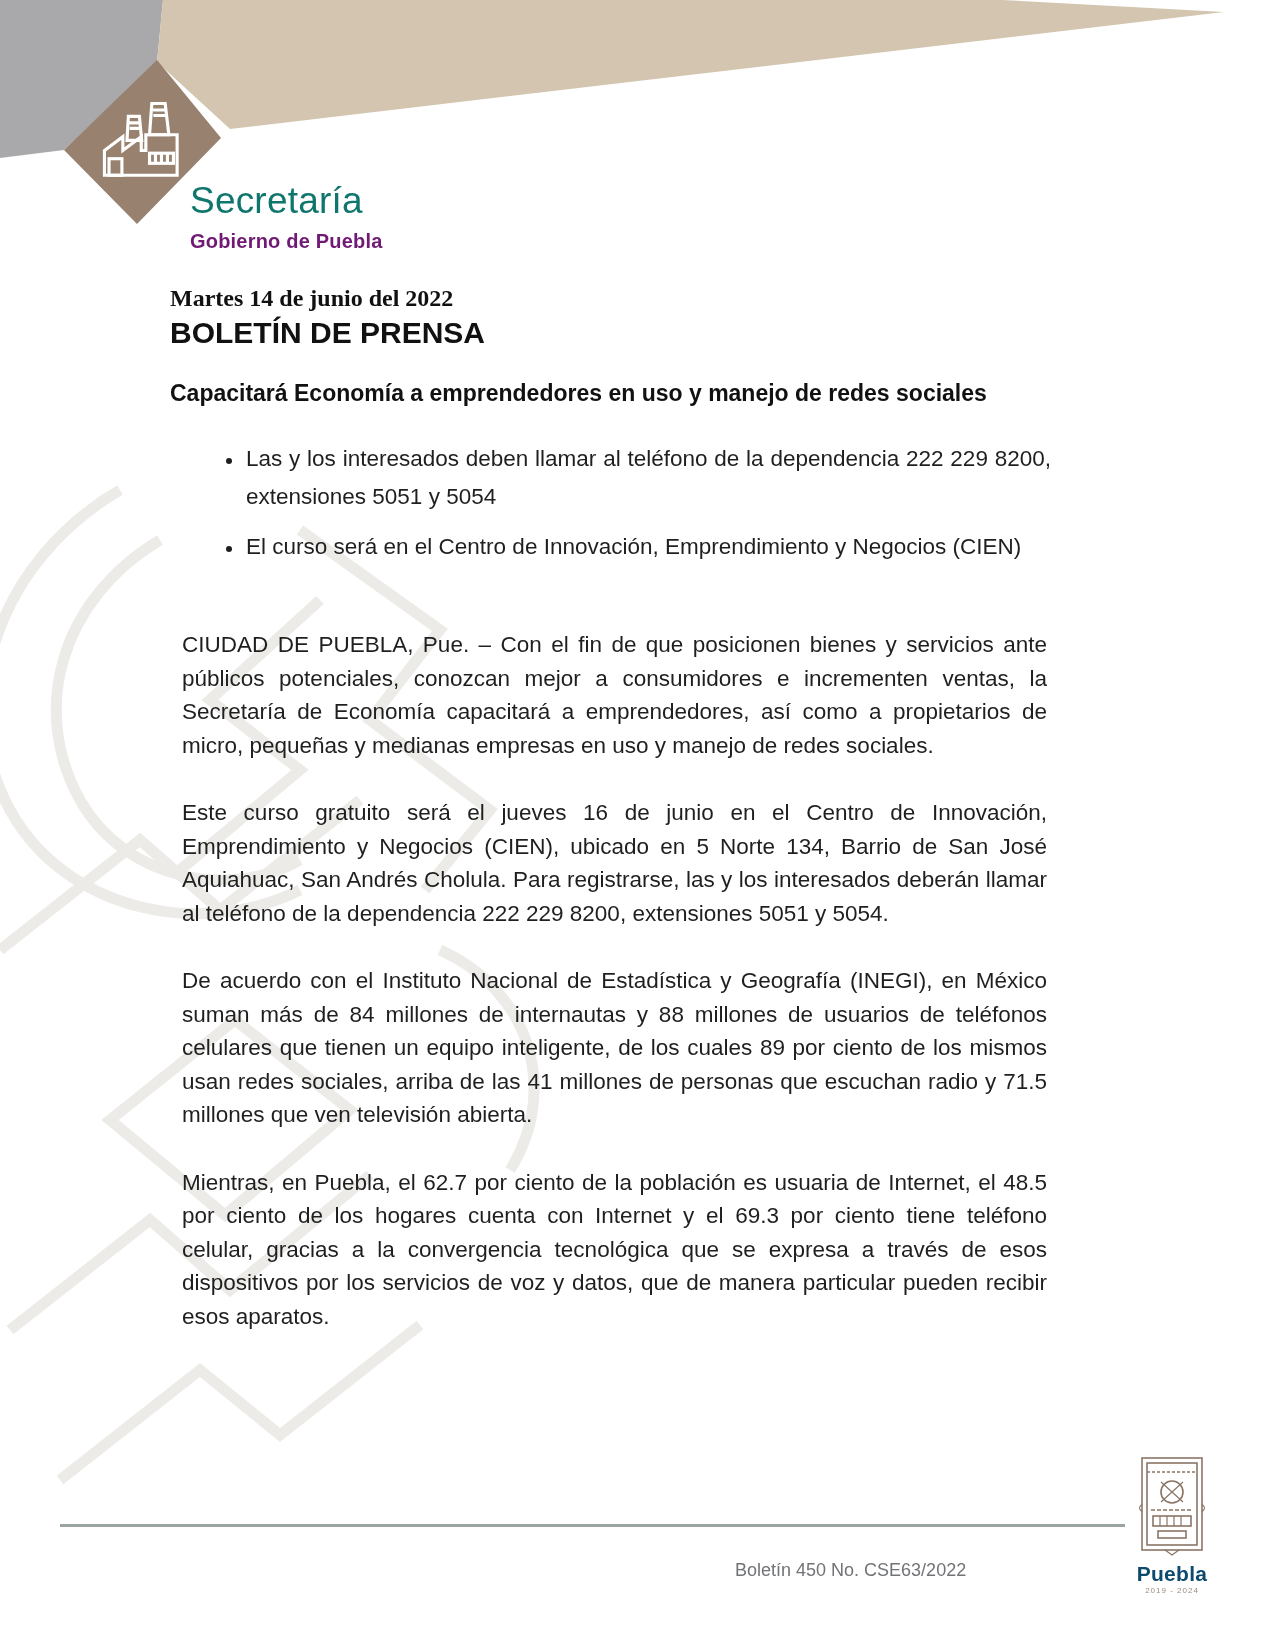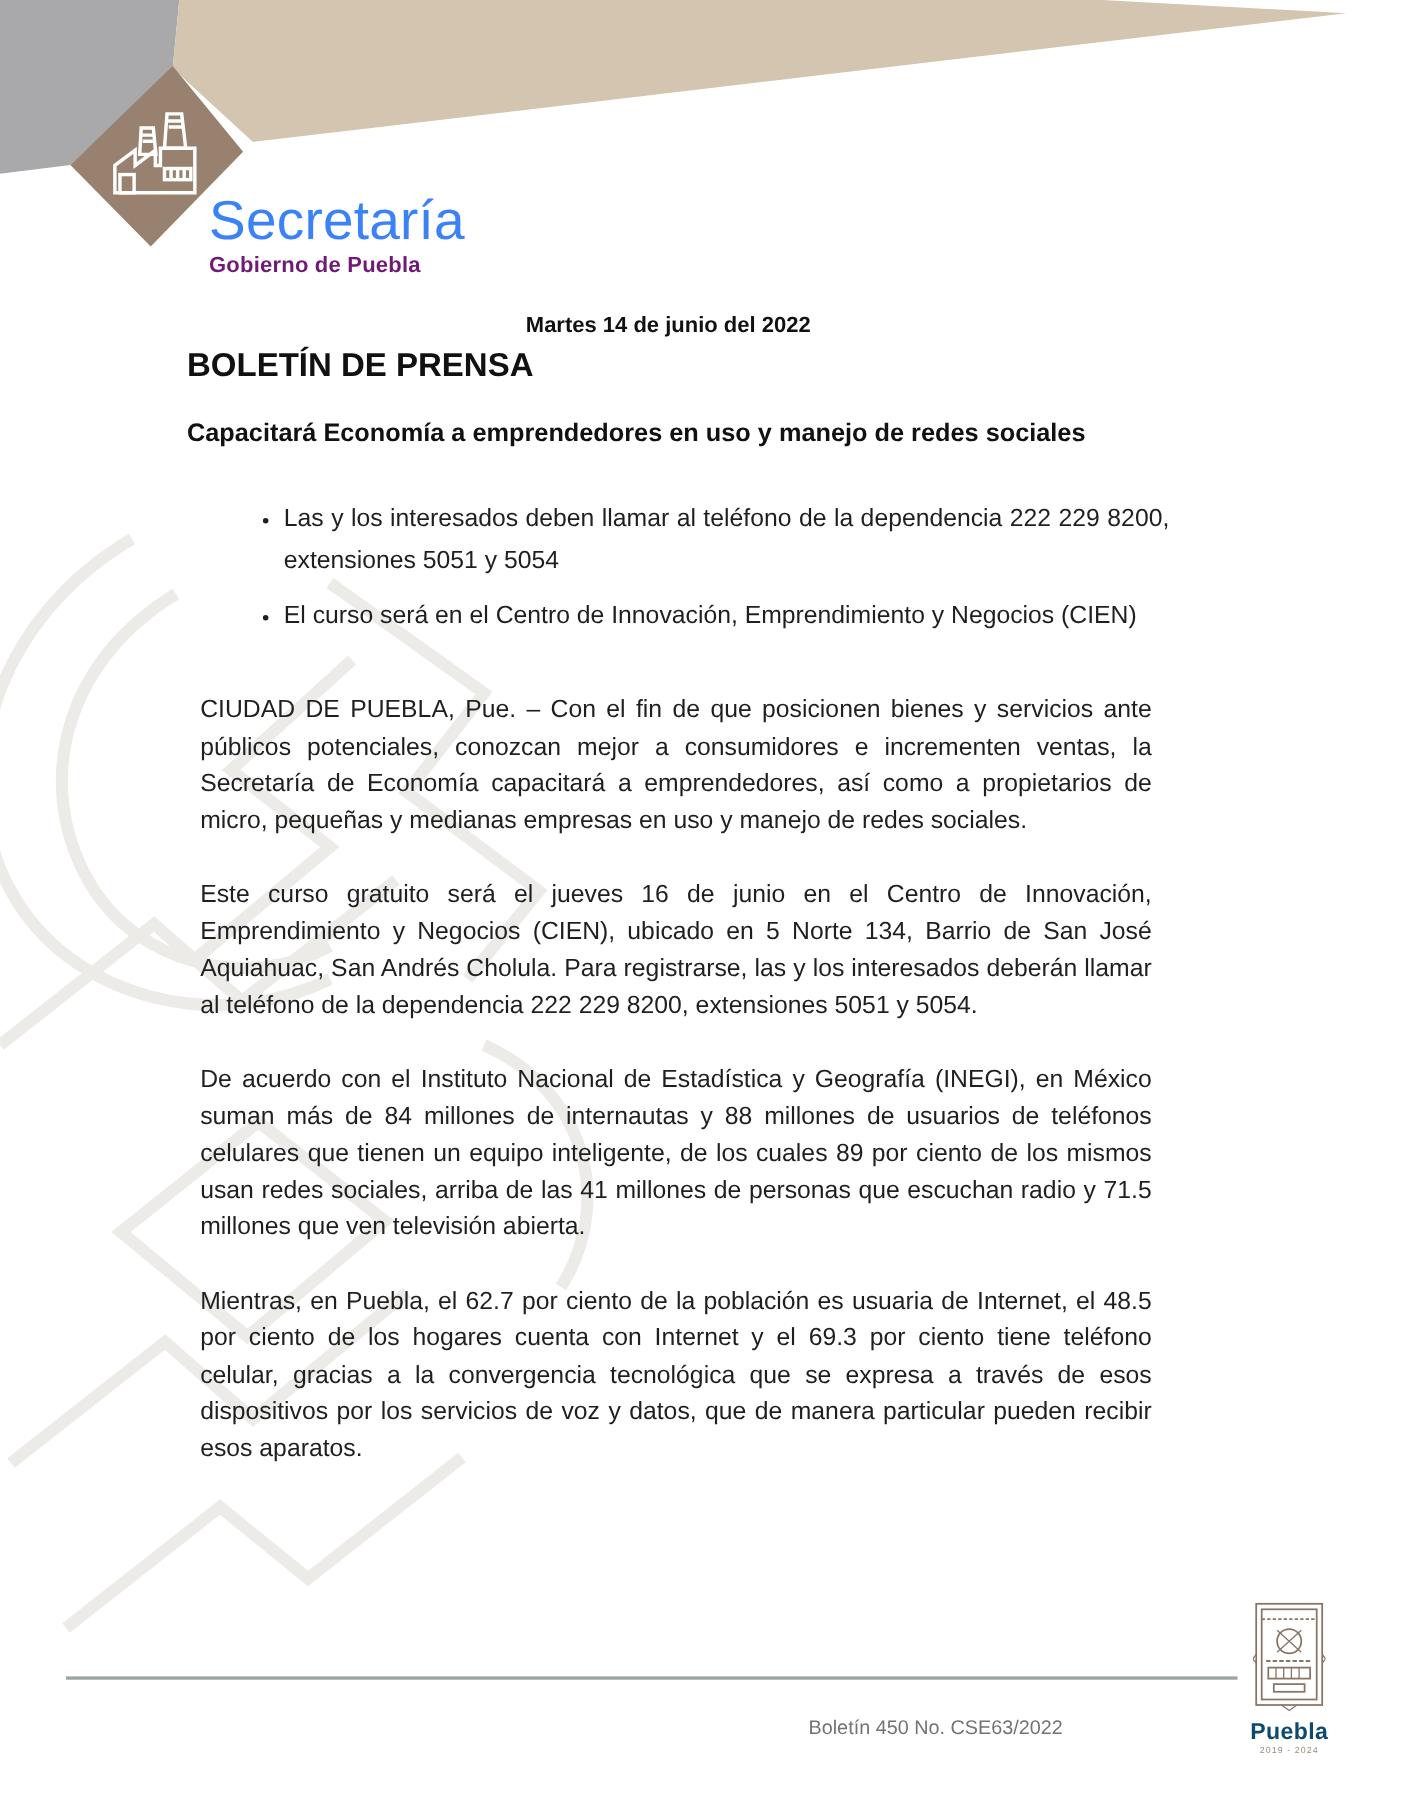--- a/index.html
+++ b/index.html
@@ -11,29 +11,29 @@
     overflow:hidden;
     font-family:"Liberation Sans", sans-serif;
     color:#1f1f1f;
   }
   
   .header-art{position:absolute;left:0;top:0;width:1275px;height:250px;z-index:2;}
   
   .watermark{position:absolute;left:-30px;top:470px;width:640px;height:1030px;z-index:0;}
   
   .brand{position:absolute;left:190px;top:180px;z-index:3;}
-  .brand .org{font-size:50px;line-height:41px;color:#3b82f6;letter-spacing:.2px;}
+  .brand .org{font-size:37px;line-height:41px;color:#0f766e;letter-spacing:.2px;}
   .brand .gov{margin-top:9px;font-size:20px;font-weight:bold;color:#701a75;letter-spacing:.2px;}
   
-  .date{position:absolute;top:285px;left:170px;width:875px;text-align:center;
-        font-size:20px;font-weight:bold;color:#111;z-index:3;}
+  .date{position:absolute;top:285px;left:170px;width:875px;text-align:left;
+        font-size:24px;font-weight:bold;color:#111;z-index:3;font-family:Liberation Serif, serif;}
   .press-label{position:absolute;left:170px;top:316px;font-size:30px;font-weight:bold;color:#111;z-index:3;}
   .doc-title{position:absolute;left:170px;top:380px;width:880px;font-size:23px;font-weight:bold;color:#111;z-index:3;}
   
-  .bullets{position:absolute;left:170px;top:436px;width:877px;margin:16px;padding:0 0 0 70px;z-index:3;
+  .bullets{position:absolute;left:170px;top:436px;width:877px;margin:4px;padding:0 0 0 70px;z-index:3;
            box-sizing:border-box;}
   .bullets li{font-size:22.5px;line-height:38px;text-align:justify;margin:0 0 12px 0;padding-left:2px;}
   .bullets li::marker{font-size:19px;}
   
   .body-copy{position:absolute;left:170px;top:628px;width:877px;z-index:3;}
   .body-copy p{margin:0 0 34px 12px;font-size:22.5px;line-height:33.5px;text-align:justify;}
   
   .footer-rule{position:absolute;left:60px;top:1524px;width:1065px;height:3px;background:#9aa5a0;z-index:3;}
   .footer-address{position:absolute;left:62px;top:1552px;font-size:17.5px;line-height:22px;color:#3a3a3a;z-index:3;}
   .footer-ref{position:absolute;left:735px;top:1560px;font-size:18px;color:#717376;z-index:3;}

